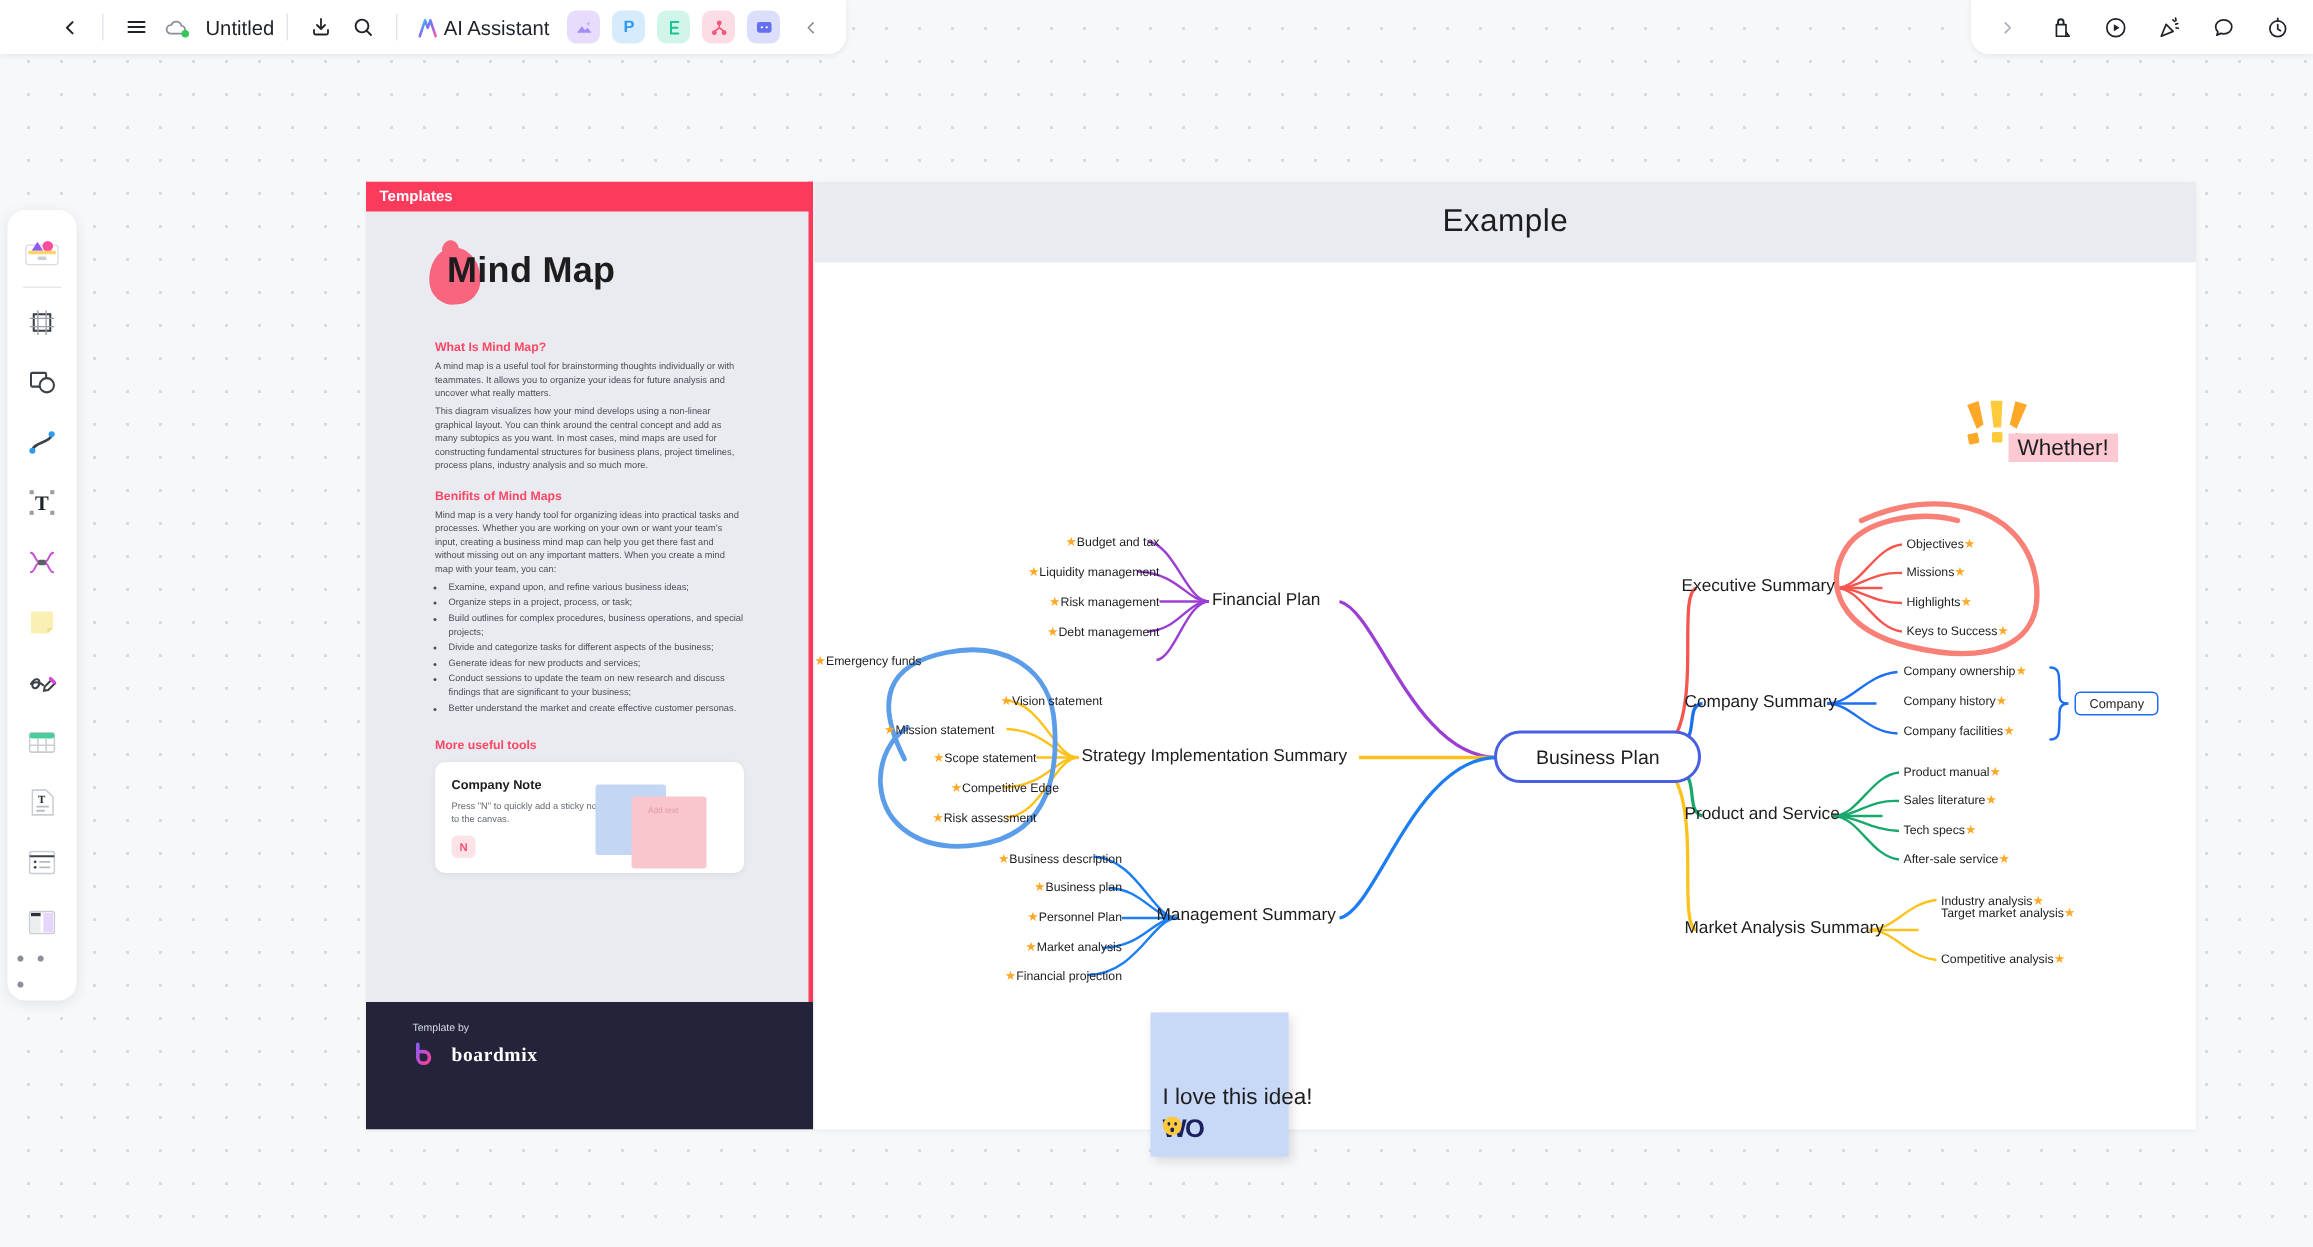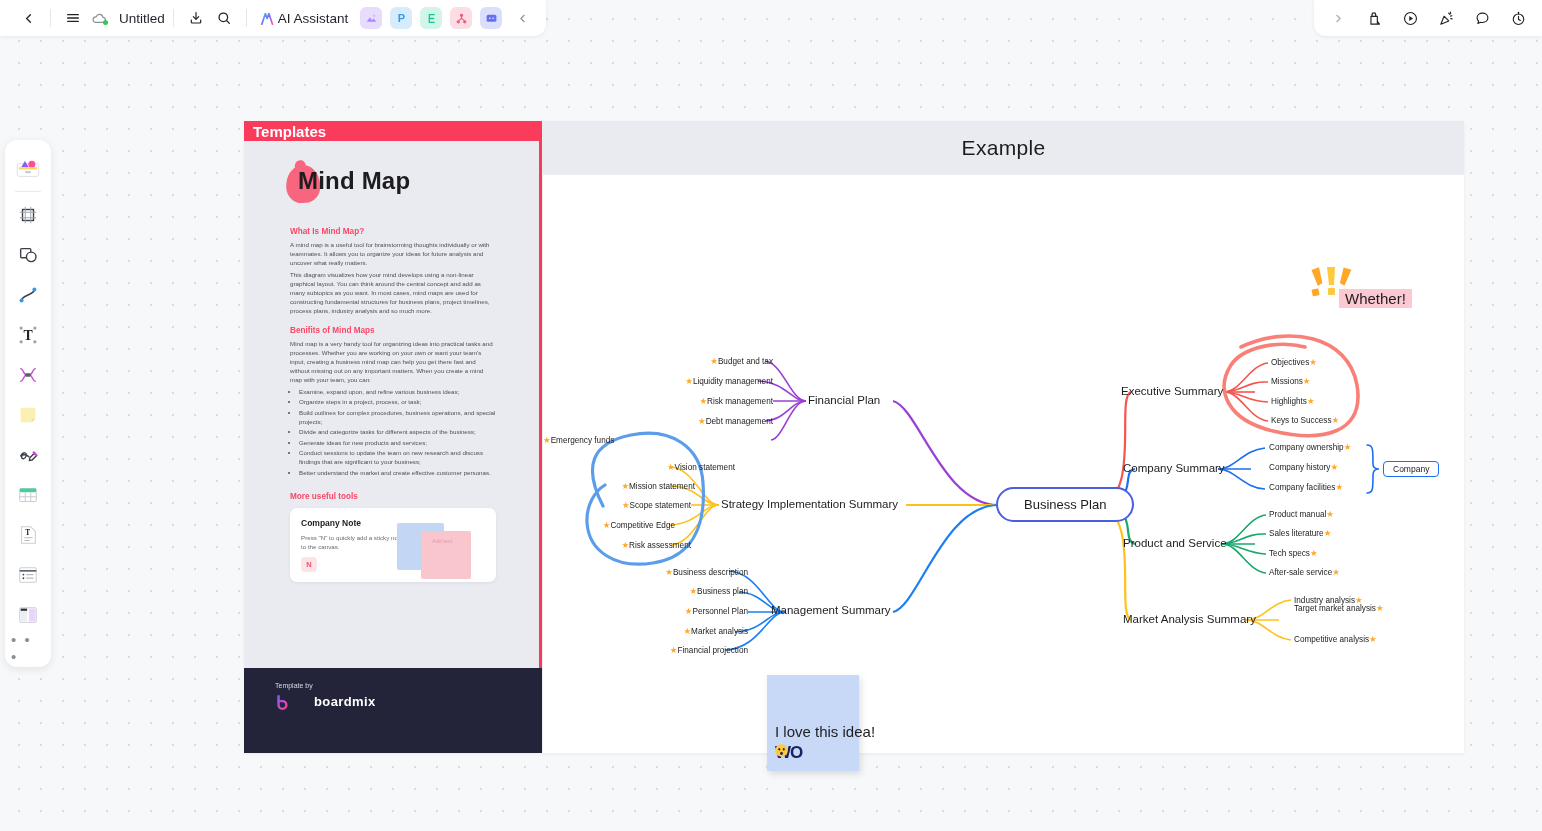--- a/index.html
+++ b/index.html
@@ -20,21 +20,21 @@
     background-position: 8px 8px;
   }
 
   
   .topbar {
     position: absolute; left: 0; top: 0;
     height: 36px;
     background: #ffffff;
     border-bottom-right-radius: 12px;
     display: flex; align-items: center;
-    padding: 0 10px 0 14px;
+    padding: 0 10px 0 32px;
     box-shadow: 0 1px 4px rgba(0,0,0,.07);
     z-index: 40;
     justify-content: center;
   }
   .topbar-right {
     position: absolute; right: 0; top: 0;
     height: 36px;
     background: #ffffff;
     border-bottom-left-radius: 12px;
     display: flex; align-items: center;
@@ -87,21 +87,21 @@
   
   .tpl {
     position: absolute; left: 244px; top: 121px;
     width: 298px; height: 632px;
     background: #e9ebf0;
     overflow: hidden;
     box-shadow: 0 1px 3px rgba(0,0,0,.05);
   }
   .tpl-head {
     height: 20px; background: #fb3b5c; color: #fff;
-    font-size: 15px; font-weight: 700;
+    font-size: 10px; font-weight: 700;
     display: flex; align-items: center; padding-left: 9px;
   }
   .tpl-right-edge {
     position:absolute; right:0; top:0; width:3px; height:547px; background:#fb3b5c;
   }
   .tpl-body { padding: 24px 46px 0 46px; position: relative; }
   .mm-title-wrap { position: relative; height: 44px; margin-bottom: 18px;}
   .mm-blob {
     position: absolute; left: -4px; top: 0px;
     width: 34px; height: 38px; background: #f8657f;
@@ -136,21 +136,21 @@
   }
   .sc-note-blue { position:absolute; right: 52px; top: 15px; width: 47px; height: 47px; background:#c3d7f5; border-radius:2px;}
   .sc-note-pink { position:absolute; right: 25px; top: 23px; width: 50px; height: 48px; background:#f9c6ce; border-radius:2px;}
   .sc-note-pink span { font-size:5.5px; color:#e09aa6; position:absolute; left:11px; top:7px;}
 
   .tpl-foot {
     position: absolute; left: 0; bottom: 0; width: 100%; height: 85px;
     background: #23243a; padding: 14px 0 0 31px;
   }
   .tf-label { color: #d7d9e3; font-size: 7px; margin-bottom: 5px;}
-  .tf-brand { display:flex; align-items:flex-start; gap:22px;}
+  .tf-brand { display:flex; align-items:center; gap:9px;font-family:Liberation Serif, serif;}
   .tf-brand-name { color:#fff; font-size: 13px; font-weight: 700; letter-spacing: .4px;}
 
   
   .board {
     position: absolute; left: 543px; top: 121px;
     width: 921px; height: 632px;
     background: #fff;
     box-shadow: 0 1px 4px rgba(0,0,0,.06);
   }
   .board-head {
@@ -585,27 +585,27 @@
       <div class="node leaf" style="left:0; top:241px; width:230px; text-align:right;">
         <span class="star">★</span><span>Debt management</span>
       </div>
       <div class="node leaf" style="left:0; top:260px; width:230px; text-align:left;">
         <span class="star">★</span><span>Emergency funds</span>
       </div>
 
       <div class="node leaf" style="left:0; top:287px; width:176px; text-align:right;margin-left:16px;">
         <span class="star">★</span><span>Vision statement</span>
       </div>
-      <div class="node leaf" style="left:0; top:306px; width:152px; text-align:right;">
+      <div class="node leaf" style="left:0; top:306px; width:120px; text-align:right;">
         <span class="star">★</span><span>Mission statement</span>
       </div>
       <div class="node leaf" style="left:0; top:325px; width:148px; text-align:right;">
         <span class="star">★</span><span>Scope statement</span>
       </div>
-      <div class="node leaf" style="left:0; top:345px; width:132px; text-align:right;">
+      <div class="node leaf" style="left:0; top:345px; width:163px; text-align:right;">
         <span class="star">★</span><span>Competitive Edge</span>
       </div>
       <div class="node leaf" style="left:0; top:365px; width:148px; text-align:right;">
         <span class="star">★</span><span>Risk assessment</span>
       </div>
 
       <div class="node leaf" style="left:0; top:392px; width:205px; text-align:right;">
         <span class="star">★</span><span>Business description</span>
       </div>
       <div class="node leaf" style="left:0; top:411px; width:205px; text-align:right;">

